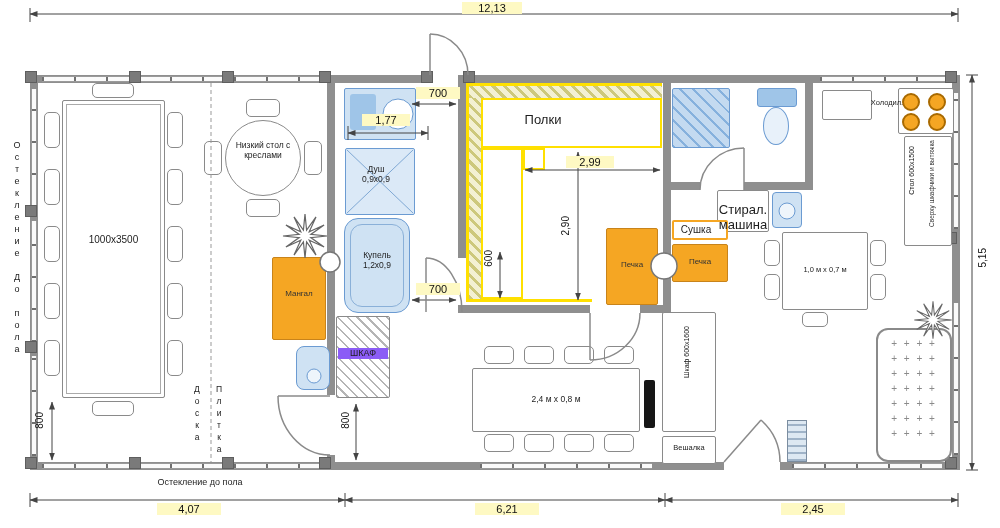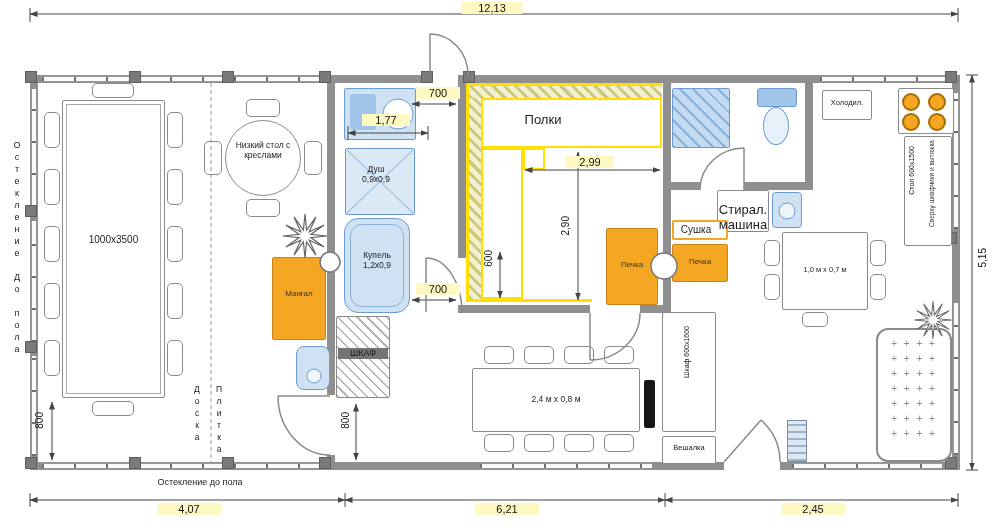--- a/index.html
+++ b/index.html
@@ -227,35 +227,35 @@
   <div class="label" style="left:62px;top:234px;width:103px;font-size:10px">1000x3500</div>
   <div class="label" style="left:217px;top:140px;width:92px">Низкий стол с
 креслами</div>
   <div class="label" style="left:272px;top:289px;width:54px;font-size:8px;color:#333">Мангал</div>
   <div class="vstack" style="left:192px;top:384px;font-size:8.5px">Доска</div>
   <div class="vstack" style="left:214px;top:384px;font-size:8.5px">Плитка</div>
   <div class="label" style="left:345px;top:164px;width:62px">Душ
 0,9х0,9</div>
   <div class="label" style="left:344px;top:250px;width:66px">Купель
 1,2х0,9</div>
-  <div class="label" style="left:338px;top:348px;width:50px;font-size:9px;background:#737373">ШКАФ</div>
+  <div class="label" style="left:338px;top:348px;width:50px;font-size:9px;background:#8b5cf6">ШКАФ</div>
   <div class="vtext" style="left:340px;top:412px">800</div>
   <div class="dim" style="left:362px;top:114px;width:44px">1,77</div>
   <div class="dim" style="left:416px;top:87px;width:40px">700</div>
   <div class="dim" style="left:416px;top:283px;width:40px">700</div>
   <div class="label" style="left:498px;top:112px;width:90px;font-size:13px">Полки</div>
   <div class="dim" style="left:566px;top:156px;width:44px">2,99</div>
   <div class="vtext" style="left:560px;top:216px;background:#fff">2,90</div>
   <div class="vtext" style="left:483px;top:250px">600</div>
   <div class="label" style="left:606px;top:260px;width:52px;font-size:8px;color:#333">Печка</div>
   <div class="label" style="left:672px;top:257px;width:56px;font-size:8px;color:#333">Печка</div>
   <div class="label" style="left:672px;top:224px;width:48px;font-size:10px">Сушка</div>
   <div class="label" style="left:717px;top:202px;width:52px;font-size:13px">Стирал.
 машина</div>
-  <div class="label" style="left:822px;top:99px;width:50px;font-size:7.5px">Холодил.</div>
+  <div class="label" style="left:862px;top:99px;width:50px;font-size:7.5px">Холодил.</div>
   <div class="vtext" style="left:908px;top:146px;font-size:7px">Стол 600х1500</div>
   <div class="vtext" style="left:928px;top:140px;font-size:6.5px;color:#333">Сверху шкафчики и вытяжка</div>
   <div class="label" style="left:782px;top:266px;width:86px;font-size:7.5px">1,0 м х 0,7 м</div>
   <div class="label" style="left:472px;top:394px;width:168px">2,4 м х 0,8 м</div>
   <div class="vtext" style="left:683px;top:326px;font-size:7px">Шкаф 600х1600</div>
   <div class="label" style="left:662px;top:444px;width:54px;font-size:7.5px">Вешалка</div>
   <div class="label" style="left:140px;top:477px;width:120px;font-size:9px">Остекление до пола</div>
   <div class="dim" style="left:157px;top:503px;width:60px">4,07</div>
   <div class="dim" style="left:475px;top:503px;width:60px">6,21</div>
   <div class="dim" style="left:781px;top:503px;width:60px">2,45</div>

